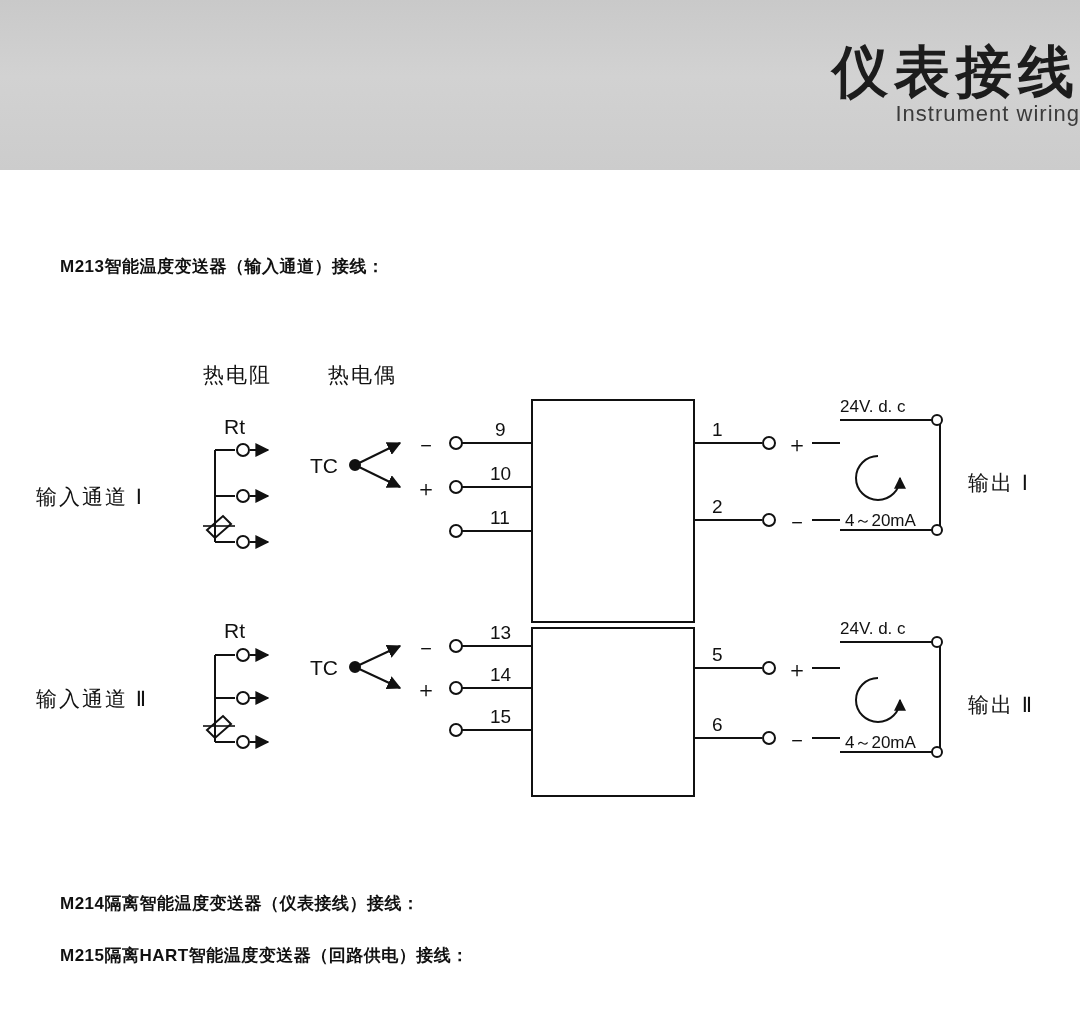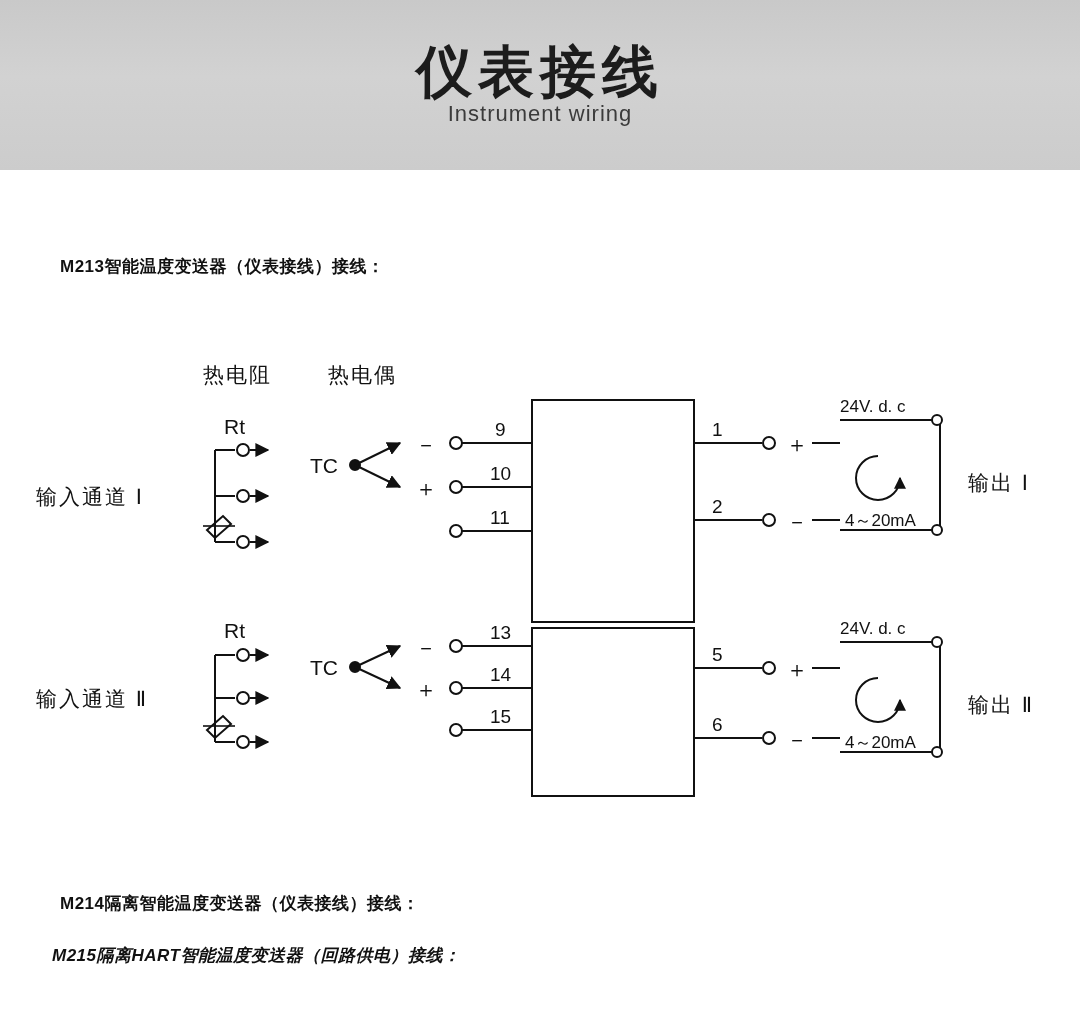--- a/index.html
+++ b/index.html
@@ -19,21 +19,21 @@
   
   .banner {
     position: absolute;
     left: 0;
     top: 0;
     width: 1080px;
     height: 170px;
     background: linear-gradient(to bottom, #c9c9c9 0%, #d2d2d2 45%, #cccccc 100%);
     display: flex;
     flex-direction: column;
-    align-items: center;
+    align-items: flex-end;
     justify-content: center;
   }
   .banner-title {
     font-size: 56px;
     font-weight: bold;
     letter-spacing: 6px;
     color: #1c1c1c;
     line-height: 1.05;
     font-family: "Liberation Sans", sans-serif;
   }
@@ -48,21 +48,21 @@
   .caption {
     position: absolute;
     font-size: 17px;
     font-weight: bold;
     color: #111;
     letter-spacing: 0.5px;
     white-space: nowrap;
   }
   #cap-main  { left: 60px;  top: 255px; }
   #cap-m214  { left: 60px;  top: 892px; }
-  #cap-m215  { left: 52px;  top: 944px; font-style: italic; }
+  #cap-m215  { left: 60px;  top: 944px; }
 
   
   #diagram {
     position: absolute;
     left: 0;
     top: 330px;
     width: 1044px;
     height: 510px;
   }
   #diagram svg { display: block; }
@@ -78,21 +78,21 @@
   .lbl-small { font-size: 17px; }
 </style>
 </head>
 <body>
 
 <div class="banner">
   <div class="banner-title">仪表接线</div>
   <div class="banner-sub">Instrument wiring</div>
 </div>
 
-<div class="caption" id="cap-main">M213智能温度变送器（仪表接线）接线：</div>
+<div class="caption" id="cap-main">M213智能温度变送器（输入通道）接线：</div>
 <div class="caption" id="cap-m214">M214隔离智能温度变送器（仪表接线）接线：</div>
 <div class="caption" id="cap-m215">M215隔离HART智能温度变送器（回路供电）接线：</div>
 
 <div id="diagram">
 <svg width="1080" height="510" viewBox="0 0 1080 510" xmlns="http://www.w3.org/2000/svg">
   <defs>
     <marker id="arrowR" viewBox="0 0 10 10" refX="9" refY="5" markerWidth="7" markerHeight="7" orient="auto-start-reverse">
       <path d="M 0 0 L 10 5 L 0 10 z" fill="#111"></path>
     </marker>
     <marker id="arrowCurve" viewBox="0 0 10 10" refX="9" refY="5" markerWidth="6" markerHeight="6" orient="auto-start-reverse">

